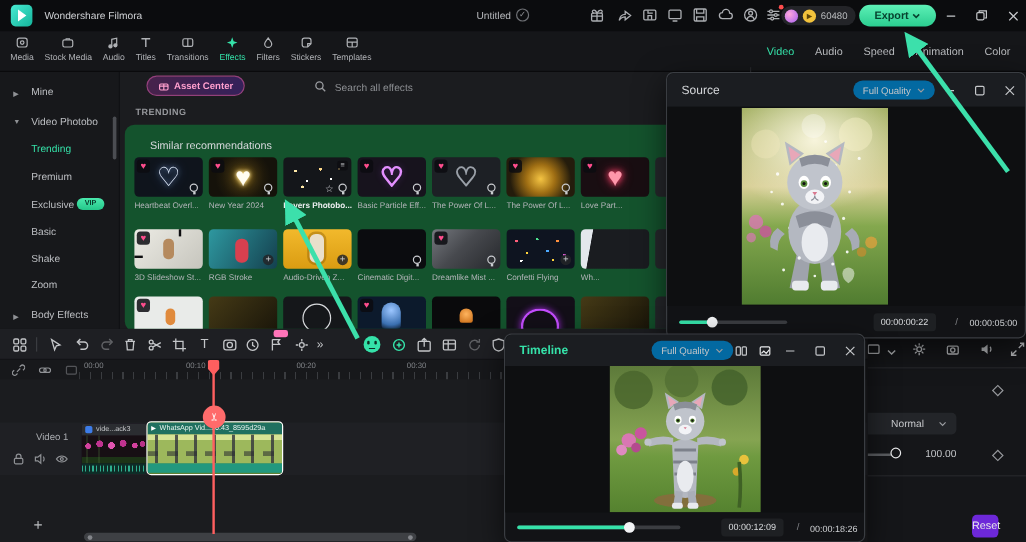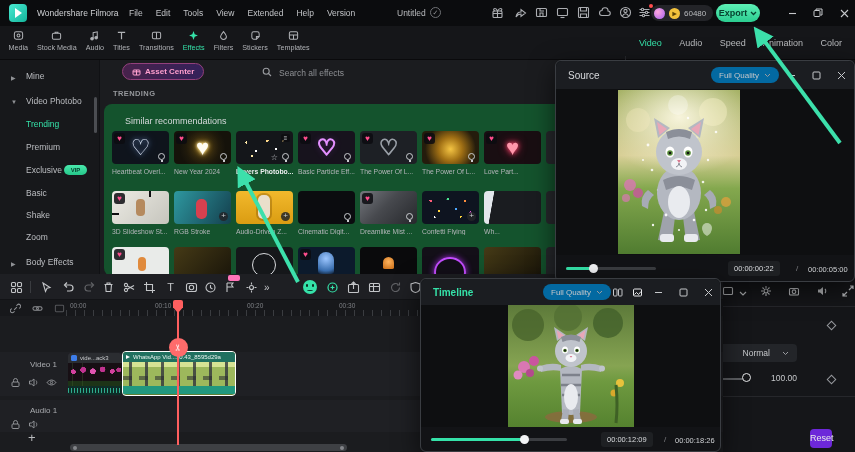--- a/index.html
+++ b/index.html
@@ -13,21 +13,21 @@
 .apptitle{position:absolute;left:37px;top:8px;font-size:8.5px;color:#cfd1d4;white-space:nowrap}
 .menus{position:absolute;left:129px;top:8px;display:flex;gap:13px;font-size:8.5px;color:#c2c4c7}
 .doc{position:absolute;left:397px;top:8px;font-size:8.5px;color:#b9bbbe}
 .docic{position:absolute;left:430px;top:7px;width:11px;height:11px;border:1px solid #6f7175;border-radius:50%;font-size:7px;line-height:9px;text-align:center;color:#8f9195}
 .tico{position:absolute;top:6px;width:13px;height:13px;color:#acaeb2}
 .reddot{position:absolute;right:-2px;top:-2px;width:4px;height:4px;border-radius:50%;background:#ff4d4d}
 .coinpill{position:absolute;left:651px;top:5px;height:16px;border-radius:8px;background:#232428;display:flex;align-items:center;gap:4px;padding:0 7px 0 3px}
 .orb{width:11px;height:11px;border-radius:50%;background:radial-gradient(circle at 35% 35%,#ffa7dd,#a45ff0)}
 .coin{width:11px;height:11px;border-radius:50%;background:#f2c23c;color:#5e4506;font-size:8px;line-height:11px;text-align:center;font-weight:bold}
 .coincount{font-size:8px;color:#b9bbbe}
-.exportbtn{position:absolute;left:716px;top:4px;width:44px;height:18px;border-radius:9px;background:linear-gradient(180deg,#5df0b6,#2bcd90);color:#07422f;font-size:9px;font-weight:bold;display:flex;align-items:center;justify-content:center;gap:3px}
+.exportbtn{position:absolute;left:716px;top:4px;width:64px;height:18px;border-radius:9px;background:linear-gradient(180deg,#5df0b6,#2bcd90);color:#07422f;font-size:9px;font-weight:bold;display:flex;align-items:center;justify-content:center;gap:3px}
 .winctl{position:absolute;top:0;height:26px;display:flex;align-items:center;color:#c6c8cb}
 
 .tabbar{position:absolute;left:0;top:26px;width:855px;height:34px;background:#151619;border-bottom:1px solid #0a0a0c;z-index:4}
 .ltabs{position:absolute;left:4px;top:0;display:flex}
 .tab{padding:4px 4.5px 0 4.5px;display:flex;flex-direction:column;align-items:center;gap:2px;color:#b0b2b6}
 .tab .tlabel{font-size:7.2px;white-space:nowrap}
 .tab.active{color:#35e2a9}
 .rtabs{position:absolute;left:633px;top:0;width:215px;height:33px;display:flex;align-items:center;justify-content:space-between;font-size:9px;color:#b9bbbe;padding:0 6px}
 .rtabs .active{color:#35e2a9}
 .rtabdiv{position:absolute;left:625px;top:30px;height:27px;width:1px;background:#26272b}
@@ -360,35 +360,20 @@
             <path d="M8 3.5c1 1 1 3 0 4"></path>
           </svg>
         </span>
       <span class="trkic" style="left:46px;top:25px">
           <svg viewBox="0 0 11 11" fill="none" stroke="currentColor" stroke-width="1">
             <path d="M1 5.5s1.8-2.5 4.5-2.5S10 5.5 10 5.5 8.2 8 5.5 8 1 5.5 1 5.5z"></path>
             <circle cx="5.5" cy="5.5" r="1.2"></circle>
           </svg>
         </span>
     </div>
-    <div class="track" style="top:126px;height:32px">
-      <span class="tname" style="top:6px">Audio 1</span>
-      <span class="trkic" style="left:10px;top:19px">
-          <svg viewBox="0 0 11 11" fill="none" stroke="currentColor" stroke-width="1">
-            <rect x="2" y="5" width="7" height="4.5" rx="1"></rect>
-            <path d="M3.5 5V3.5a2 2 0 0 1 4 0V5"></path>
-          </svg>
-        </span>
-      <span class="trkic" style="left:28px;top:19px">
-          <svg viewBox="0 0 11 11" fill="none" stroke="currentColor" stroke-width="1">
-            <path d="M1.5 4v3h2l2.5 2V2L3.5 4h-2z"></path>
-            <path d="M8 3.5c1 1 1 3 0 4"></path>
-          </svg>
-        </span>
-    </div>
     <div class="clip1">
       <div class="c1head">
           <span class="c1ic"></span>
           <span>vide...ack3</span>
         </div>
       <div class="c1body"></div>
       <div class="c1wave"></div>
     </div>
     <div class="clip2">
       <div class="c2head">
@@ -405,29 +390,20 @@
     <div class="phsciss">
         <span>✂</span>
       </div>
   </div>
 
   <div class="titlebar">
     <div class="logo">
         <span></span>
       </div>
     <span class="apptitle">Wondershare Filmora</span>
-    <nav class="menus">
-      <span>File</span>
-      <span>Edit</span>
-      <span>Tools</span>
-      <span>View</span>
-      <span>Extended</span>
-      <span>Help</span>
-      <span>Version</span>
-    </nav>
     <span class="doc">Untitled</span>
     <span class="docic">✓</span>
     <span class="tico" style="left:491px">
         <svg viewBox="0 0 13 13" fill="none" stroke="currentColor" stroke-width="1.1">
           <rect x="2" y="5" width="9" height="6.5" rx="1"></rect>
           <path d="M2 7.5h9M6.5 5v6.5M4 5c-1.5 0-2-2.5 0-2.5 1.5 0 2.5 2.5 2.5 2.5S8 2.5 9.5 2.5c2 0 1.5 2.5 0 2.5"></path>
         </svg>
       </span>
     <span class="tico" style="left:514px">
         <svg viewBox="0 0 13 13" fill="none" stroke="currentColor" stroke-width="1.1">

